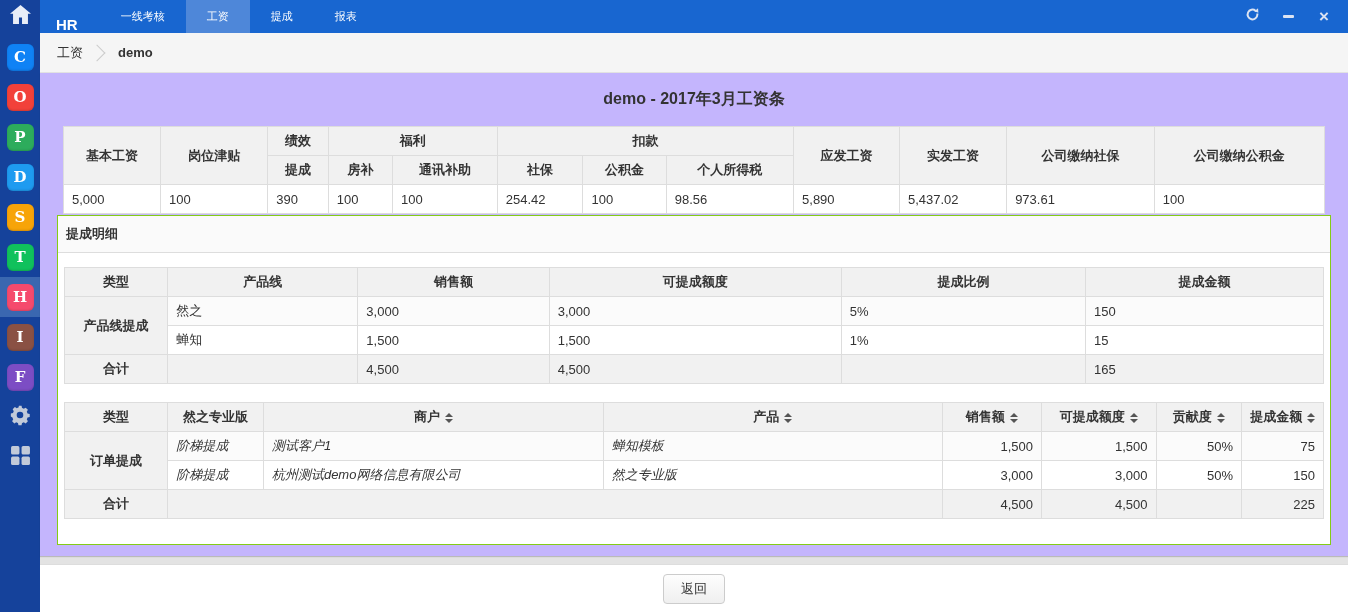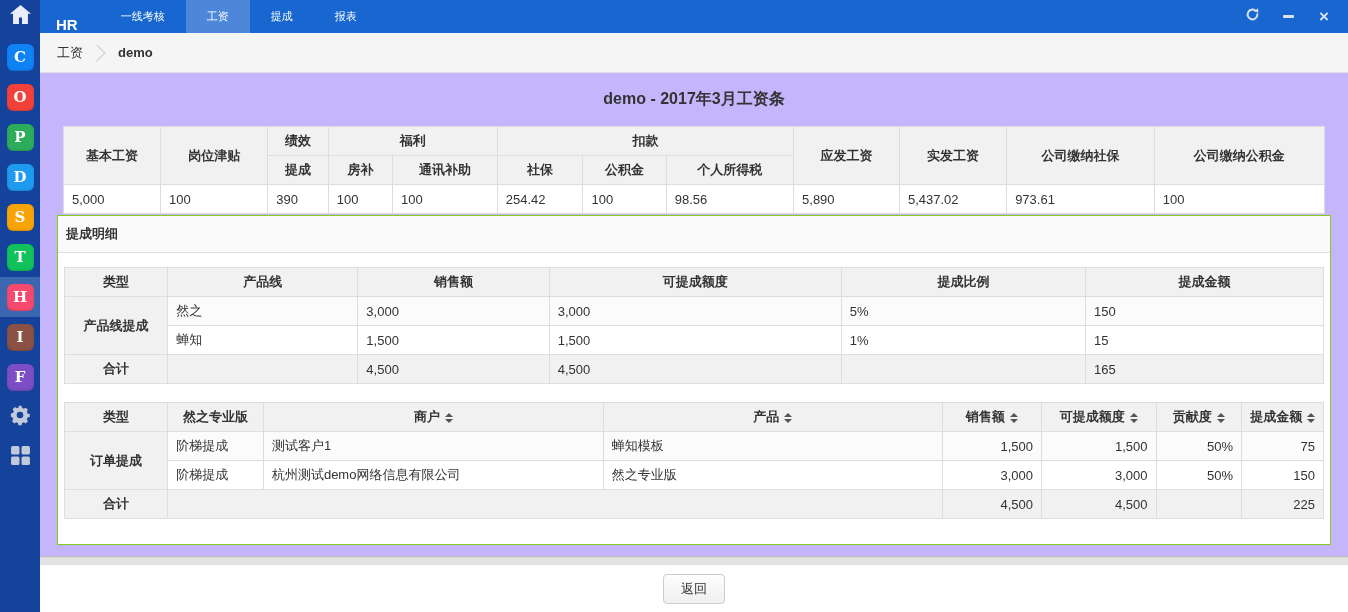--- a/index.html
+++ b/index.html
@@ -37,21 +37,21 @@
 
   .content { flex:1; background:#c4b5fd; padding:12px 17px 17px; box-shadow:0 1px 1px rgba(0,0,0,.18); overflow:hidden; }
   .page-title { text-align:center; font-size:16px; font-weight:bold; color:#333; margin:4px 0 16px; }
 
   table { border-collapse:collapse; width:100%; font-size:13px; color:#333; table-layout:fixed; }
   th, td { border:1px solid #ddd; padding:5px 8px; height:29px; overflow:hidden; white-space:nowrap; }
   th { background:#f1f1f1; font-weight:bold; text-align:center; }
   td { background:#fff; }
   tr.zebra td { background:#fbfbfb; }
   tr.total-row td { background:#f1f1f1; }
-  td.t-left { text-align:left; }
+  td.t-left { text-align:left;font-style:italic; }
   td.t-right { text-align:right; }
 
   .salary-table { width:calc(100% - 12px); margin:0 6px; }
 
   .panel { border:1px solid #84cc16; margin-top:1px; background:#fff; }
   .panel-heading { background:#fafafa; border-bottom:1px solid #ddd; font-size:13px; font-weight:bold; padding:9px 8px; }
   .panel-body { padding:14px 6px 25px; }
   .table-gap { height:18px; }
 
   .sort-icon { display:inline-block; vertical-align:middle; margin-left:5px; }

